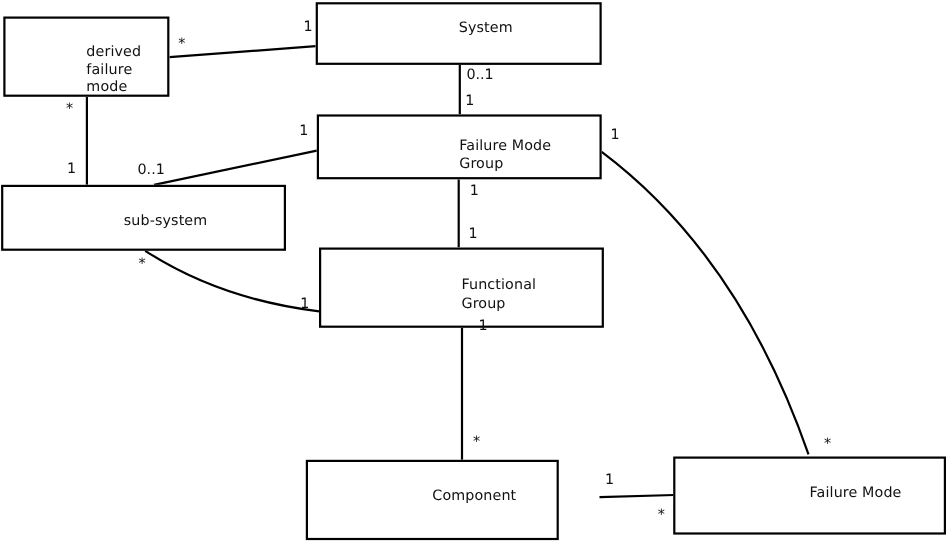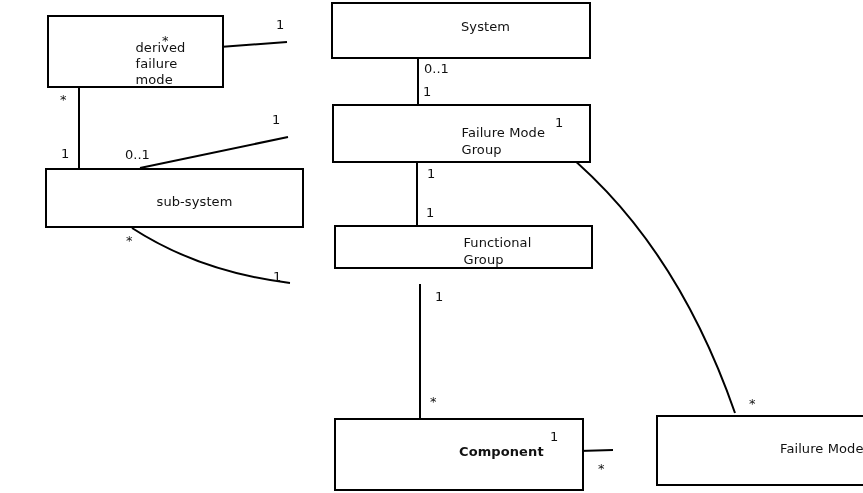--- a/index.html
+++ b/index.html
@@ -12,21 +12,20 @@
     font-family: "DejaVu Sans", "Liberation Sans", sans-serif;
     color: #111111;
   }
   #wires { position: absolute; left: 0; top: 0; width: 863px; height: 493px; }
   #wires path { stroke: #000000; stroke-width: 2; fill: none; }
   .box {
     position: absolute;
     box-sizing: border-box;
     border: 2px solid #000000;
     background: #ffffff;
-    margin-left: 44px;
   }
   .lbl {
     position: absolute;
     left: 50%;
     transform: translateY(-50%);
     font-size: 13px;
     line-height: 17px;
     white-space: pre-line;
     letter-spacing: 0.1px;
   }
@@ -48,45 +47,45 @@
     <path d="M79,88 L79,168"></path>
     <path d="M140,168 L288,137"></path>
     <path d="M418,59 L418,104"></path>
     <path d="M417,163 L417,225"></path>
     <path d="M132,228 Q200,272 290,283"></path>
     <path d="M420,284 L420,418"></path>
     <path d="M545,452 L613,450"></path>
     <path d="M547,138 Q672,232 735,413"></path>
   </svg>
 
-  <div class="box" style="left:3px; top:15px; width:177px; height:73px;">
+  <div class="box" style="left:3px; top:15px; width:151px; height:73px;">
     <span class="lbl" style="top:68%; line-height:16px;">derived
 failure
 mode</span>
   </div>
 
   <div class="box" style="left:287px; top:2px; width:260px; height:57px;">
     <span class="lbl" style="top:41%;">System</span>
   </div>
 
   <div class="box" style="left:288px; top:104px; width:259px; height:59px;">
     <span class="lbl" style="top:63%;">Failure Mode
 Group</span>
   </div>
 
   <div class="box" style="left:1px; top:168px; width:259px; height:60px;">
     <span class="lbl centered" style="top:55%;padding-left:40px;">sub-system</span>
   </div>
 
-  <div class="box" style="left:290px; top:225px; width:259px; height:44px;">
+  <div class="box" style="left:290px; top:225px; width:259px; height:73px;">
     <span class="lbl" style="top:60%;">Functional
 Group</span>
   </div>
 
-  <div class="box" style="left:290px; top:418px; width:250px; height:73px;font-weight:bold;">
+  <div class="box" style="left:278px; top:418px; width:230px; height:73px;">
     <span class="lbl" style="top:45%;">Component</span>
   </div>
 
   <div class="box" style="left:612px; top:415px; width:248px; height:71px;">
     <span class="lbl" style="top:46%;">Failure Mode</span>
   </div>
 
   <span class="mult" style="left:162px; top:34px;">*</span>
   <span class="mult" style="left:276px; top:18px;">1</span>
 

